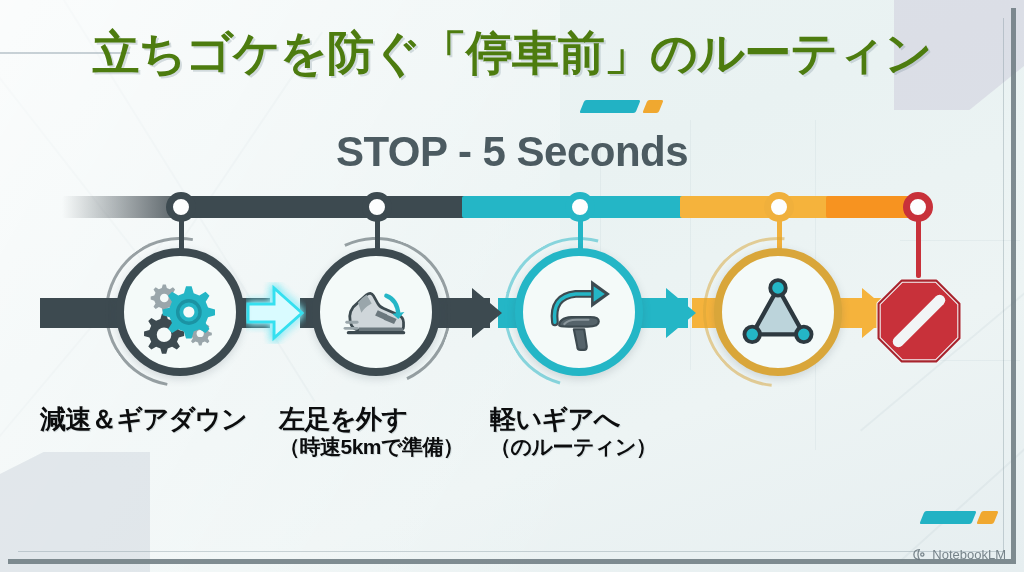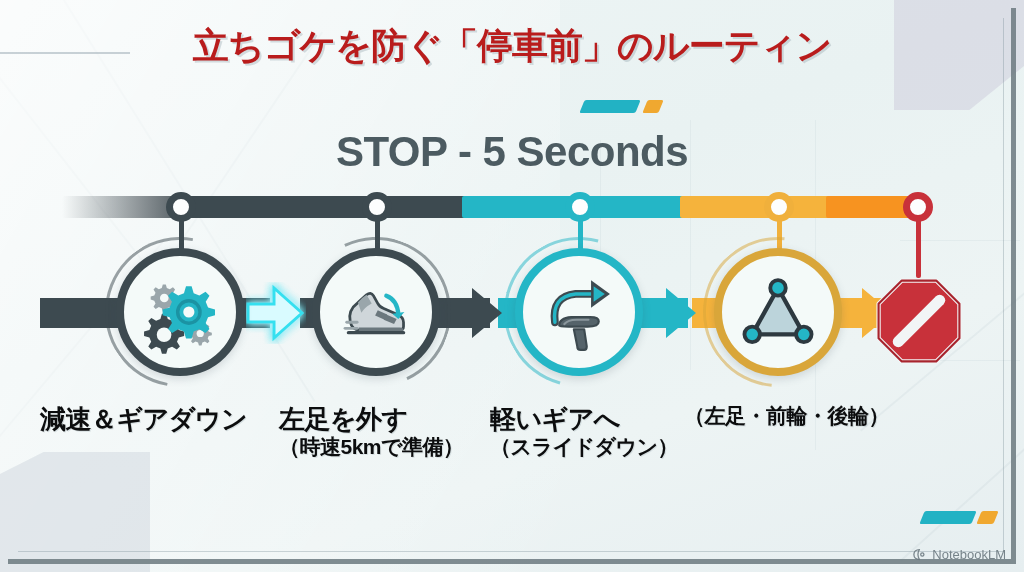--- a/index.html
+++ b/index.html
@@ -85,24 +85,24 @@
   .para-teal-top { left: 582px; top: 100px; width: 56px;  height: 13px; background: #22b2c4; }
   .para-amber-top{ left: 645px; top: 100px; width: 16px;  height: 13px; background: #f0a830; }
   .para-teal-bot { left: 922px; top: 511px; width: 52px;  height: 13px; background: #22b2c4; }
   .para-amber-bot{ left: 979px; top: 511px; width: 17px;  height: 13px; background: #f0a830; }
 
   
   .title {
     position: absolute;
     left: 0; right: 0; top: 22px;
     text-align: center;
-    font-size: 36px;
+    font-size: 47px;
     font-weight: 700;
     letter-spacing: -1px;
-    color: #b91c1c;
+    color: #4d7c0f;
     text-shadow: 2px 2px 0 rgba(120,140,150,.28);
     white-space: nowrap;
   }
   .subtitle {
     position: absolute;
     left: 0; right: 0; top: 128px;
     text-align: center;
     font-size: 42px;
     font-weight: 700;
     color: #4c5b61;
@@ -414,24 +414,23 @@
 
   <div class="lbl l1">
     <div class="main">減速＆ギアダウン</div>
   </div>
   <div class="lbl l2">
     <div class="main">左足を外す</div>
     <div class="sub">（時速5kmで準備）</div>
   </div>
   <div class="lbl l3">
     <div class="main">軽いギアへ</div>
-    <div class="sub">（スライドダウン）</div>
+    <div class="sub">（のルーティン）</div>
   </div>
   <div class="lbl l4">
-    <div class="sub">（左足・前輪・後輪）</div>
   </div>
 
   <div class="watermark">
     <span>
       <svg viewBox="0 0 24 24">
         <path d="M12 4 C6 4 3 8 3 12 C3 16 6 20 12 20 C10 17 9.5 14.5 9.5 12 C9.5 9.5 10 7 12 4 Z" fill="none" stroke="#6e7b82" stroke-width="2" stroke-linejoin="round"></path>
         <circle cx="16.5" cy="12" r="2.6" fill="none" stroke="#6e7b82" stroke-width="2"></circle>
       </svg>
     </span>
     <span>NotebookLM</span>

